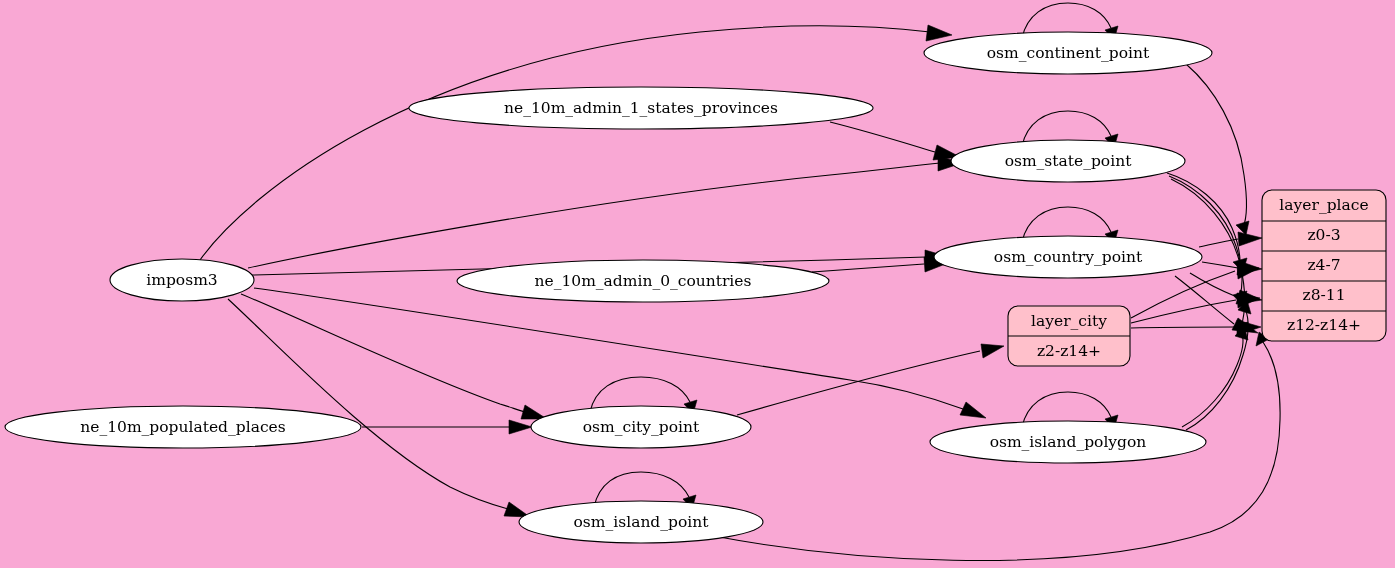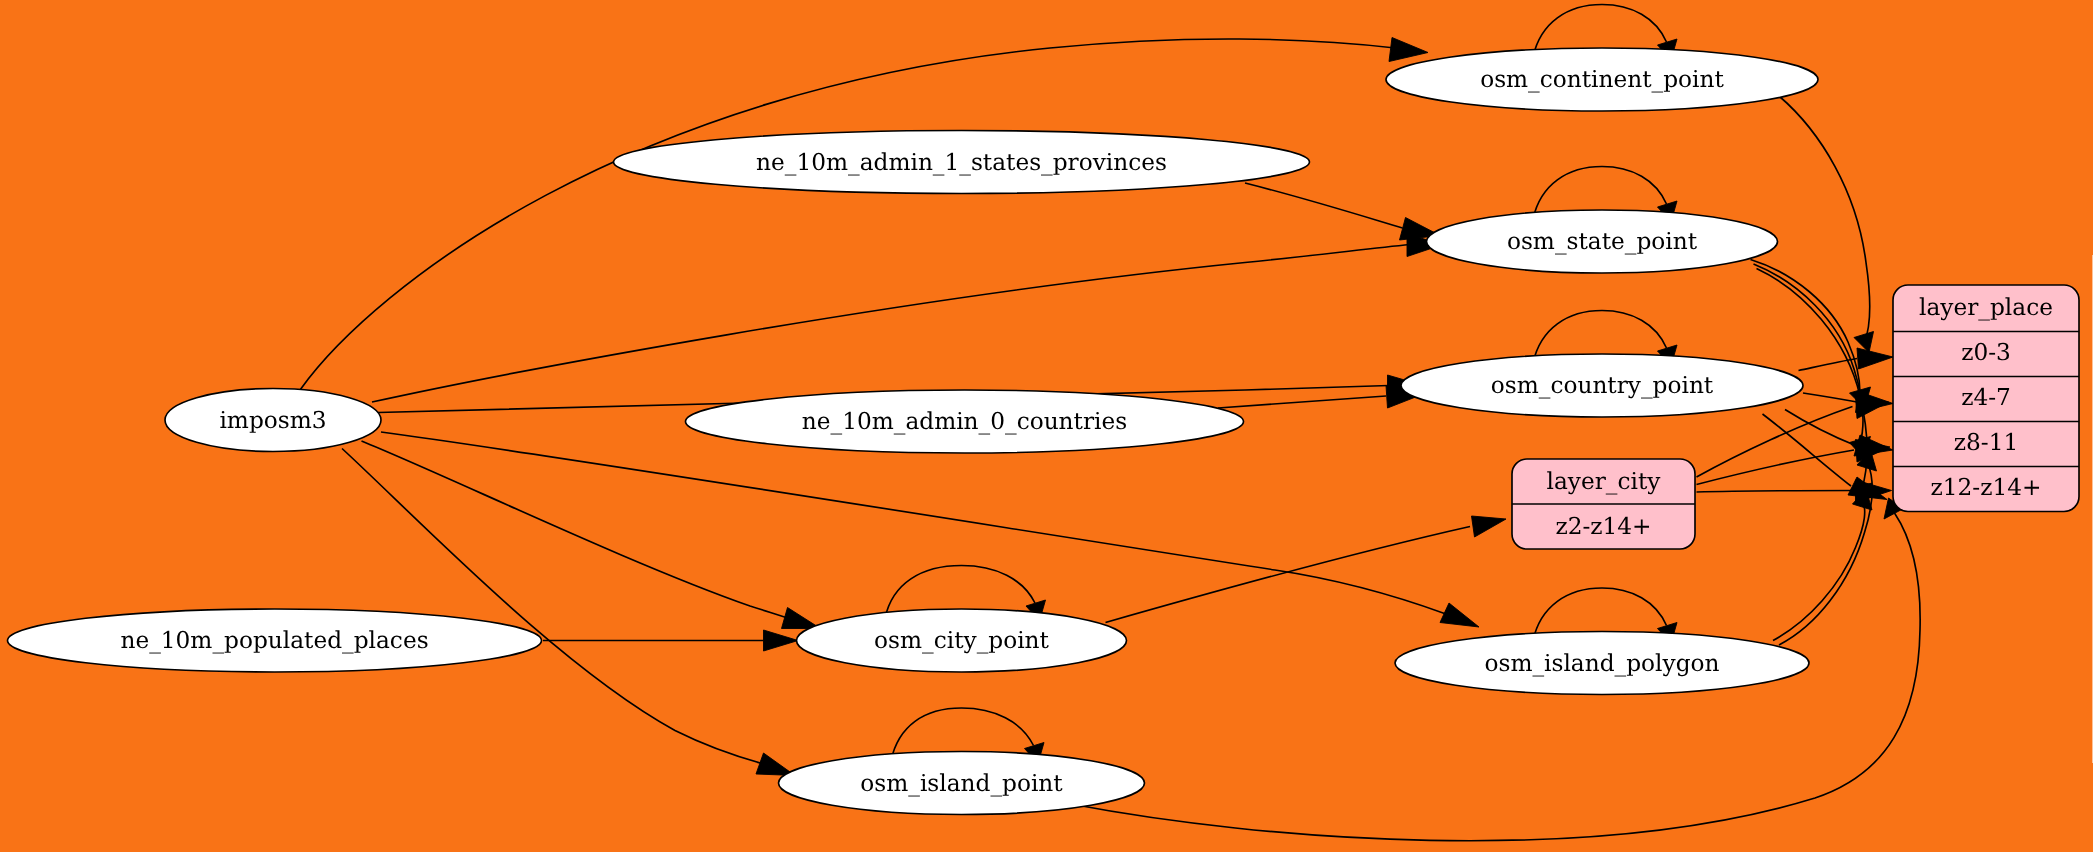--- a/index.html
+++ b/index.html
@@ -1,16 +1,16 @@
 <!DOCTYPE html>
 <html><head>
 <meta charset="utf-8">
 <style>
   html,body{margin:0;padding:0;background:#ffffff;}
-  #canvas{position:relative;width:1395px;height:568px;background:#f97316;overflow:hidden;}
+  #canvas{position:relative;width:1395px;height:568px;background:#f9a8d4;overflow:hidden;}
   svg{display:block;}
   .nodeshape{fill:#ffffff;stroke:#000000;stroke-width:1.1;}
   .recshape{fill:#ffc0cb;stroke:#000000;stroke-width:1.1;}
   .divider{stroke:#000000;stroke-width:1.1;}
   .edge{fill:none;stroke:#000000;stroke-width:1.1;}
   .arrow{fill:#000000;stroke:#000000;stroke-width:0.6;}
   text{font-family:"DejaVu Serif","Liberation Serif",serif;fill:#000000;}
   .lbl{font-size:15.5px;text-anchor:middle;dominant-baseline:middle;}
   .lbl-rec{font-size:15.5px;text-anchor:middle;dominant-baseline:middle;}
 </style>

